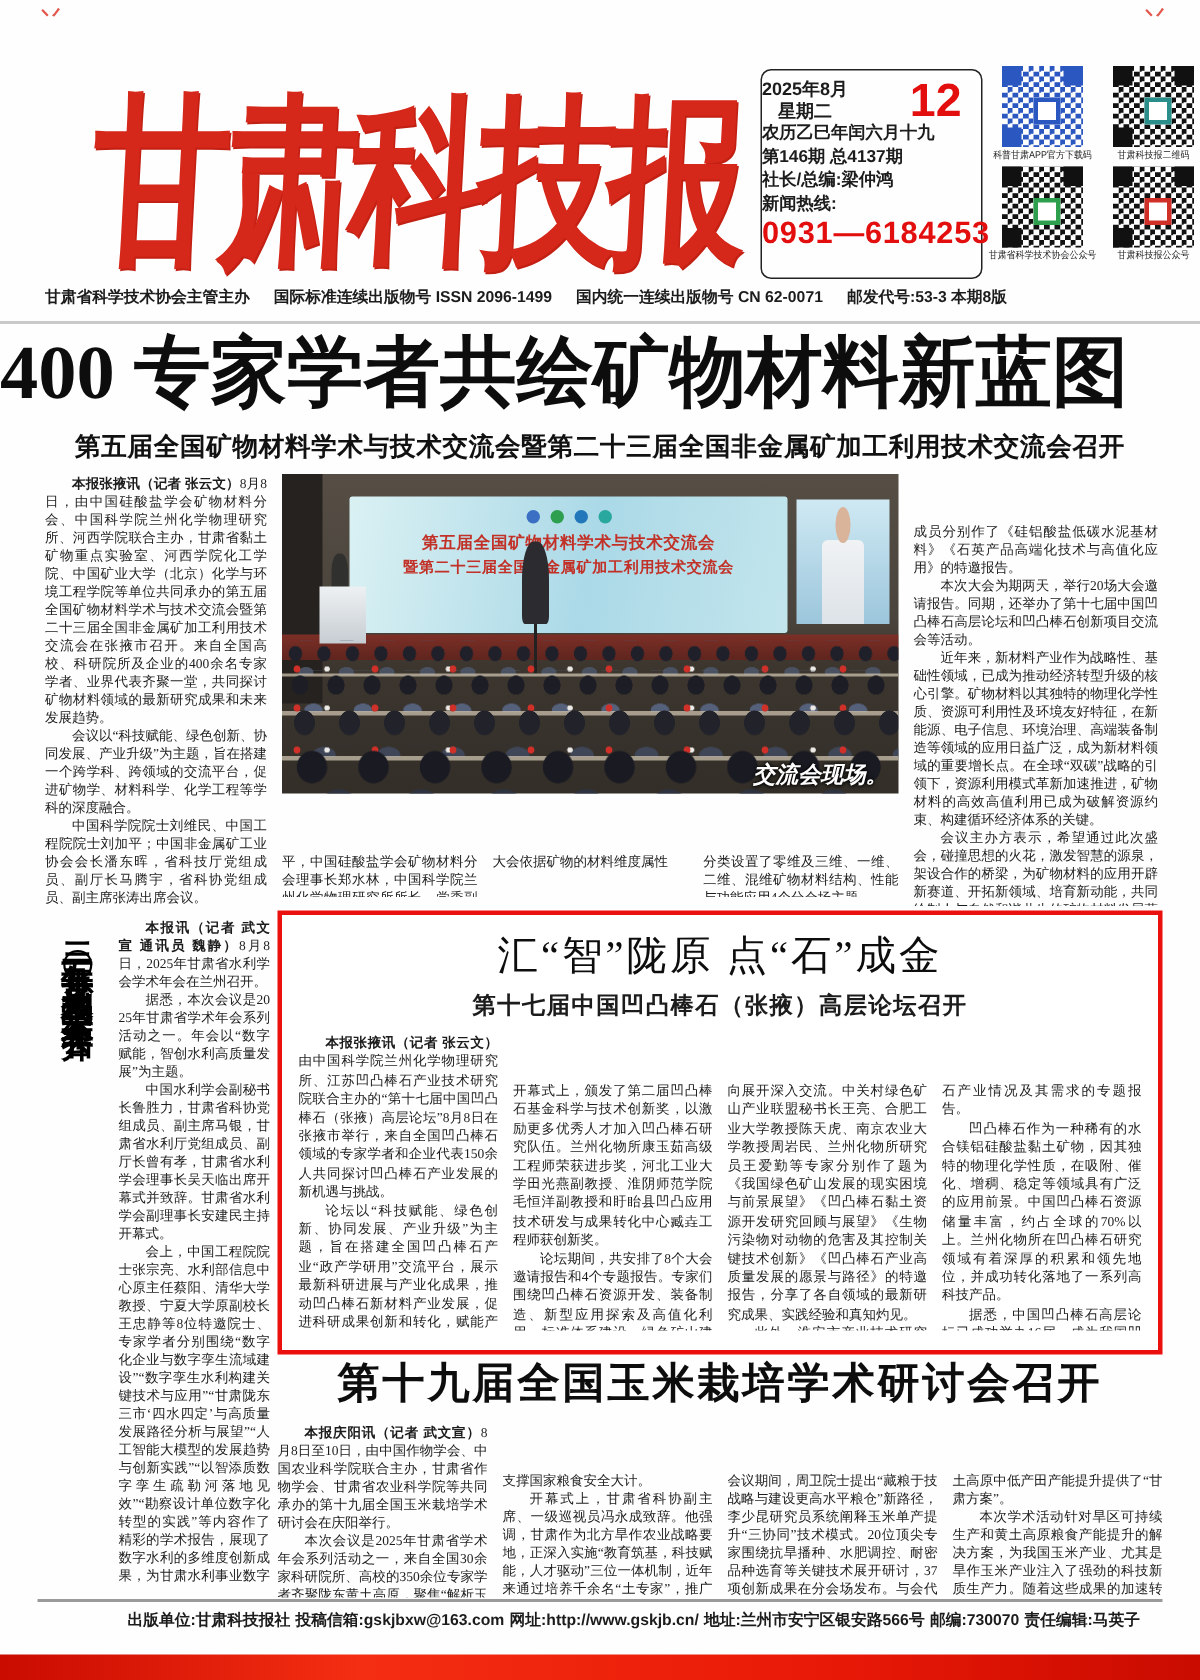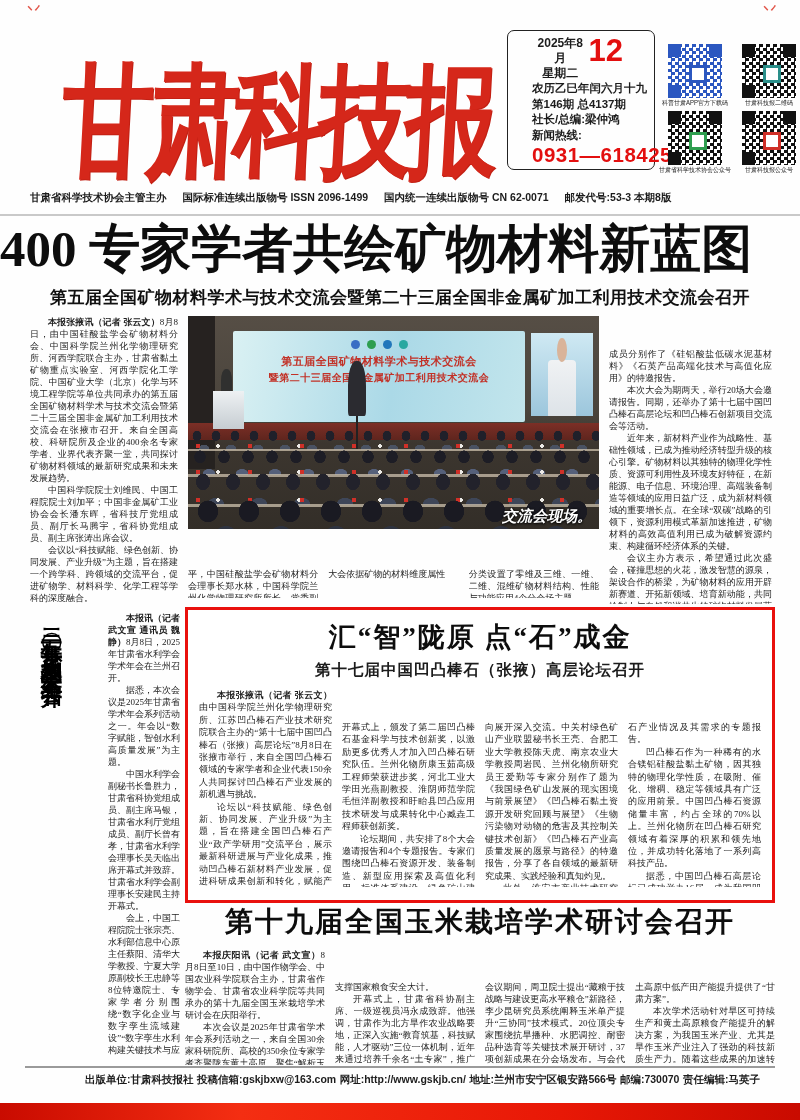--- a/index.html
+++ b/index.html
@@ -13,27 +13,27 @@
   .corner-mark.left { left:28px; } .corner-mark.right { right:24px; }
 
   
   .paper-title {
     position:absolute; left:66px; top:40px; width:450px;
     font-size:92px; font-weight:bold; color:#d5271a; letter-spacing:-6px;
     transform: scaleY(1.32) skewX(-4deg); transform-origin: left top;
     white-space:nowrap; text-shadow: 1px 1px 0 #c32014;
   }
   .date-box {
-    position:absolute; left:507px; top:30px; width:148px; height:140px;
-    border:1.5px solid #222; border-radius:7px; padding:5px 7px 4px 24px;
+    position:absolute; left:507px; top:46px; width:148px; height:140px;
+    border:1.5px solid #222; border-radius:7px; padding:5px 7px 4px 0;
     font-family:"Liberation Sans", sans-serif; font-weight:bold; font-size:11.5px; line-height:1.35;
   }
   .db-row1 { display:flex; justify-content:space-between; align-items:flex-start; }
   .db-date { text-align:center; font-size:12px; line-height:1.25; }
-  .db-daynum { color:#e30f0f; font-size:31px; line-height:0.95; font-weight:bold; margin-right:24px; }
+  .db-daynum { color:#e30f0f; font-size:31px; line-height:0.95; font-weight:bold; margin-right:6px; }
   .db-line { white-space:nowrap; letter-spacing:0; }
   .db-hotline { color:#e30f0f; font-size:20.5px; letter-spacing:0.5px; line-height:1.15; white-space:nowrap; }
   .qr-grid {
     position:absolute; left:656px; top:44px; width:142px;
     display:grid; grid-template-columns:1fr 1fr; column-gap:6px; row-gap:3px;
   }
   .qr-item { text-align:center; }
   .qr { width:54px; height:54px; margin:0 auto; position:relative;
     background:
       linear-gradient(#111,#111) 0 0/13px 13px no-repeat,
@@ -120,27 +120,27 @@
                 radial-gradient(circle 2px at 30px 3px, #eceae6 85%, transparent) 0 0/81px 6px; }
   .bottles.b1 { bottom:37.5%; } .bottles.b2 { bottom:25.5%; } .bottles.b3 { bottom:12%; }
   .ph-caption { position:absolute; right:7px; bottom:3px; color:#fff; font-size:15px;
     font-weight:bold; font-style:italic; text-shadow:0 1px 3px #000, 0 0 2px #000; }
 
   
   .sidebar { position:absolute; left:30px; top:612px; width:150px; height:443px; display:flex; gap:7px; }
   .v-head { writing-mode:vertical-rl; text-orientation:upright; height:100%;
     font-family:"Liberation Sans", sans-serif; font-weight:900; font-size:21.5px;
     letter-spacing:3.5px; color:#000; line-height:42px; }
-  .s-body { flex:1; font-size:9px; line-height:12px; text-align:justify; overflow:hidden; word-break:break-all;margin-left:29px; }
+  .s-body { flex:1; font-size:9px; line-height:12px; text-align:justify; overflow:hidden; word-break:break-all; }
   .s-body p { text-indent:2em; }
 
   
   .redbox { position:absolute; left:185px; top:607px; width:590px; height:296px;
     border:3.5px solid #e9100d; background:#fff; padding:9px 11px 6px; }
-  .box-head { text-align:center; font-size:27px; font-weight:700; letter-spacing:2px; color:#0d0d0d; }
+  .box-head { text-align:center; font-size:27px; font-weight:400; letter-spacing:2px; color:#0d0d0d; }
   .box-sub { text-align:center; font-size:15.5px; font-weight:600; margin-top:5px; letter-spacing:1px; }
   .box-cols { display:flex; gap:10px; margin-top:8px; height:198px; overflow:hidden; }
   .box-cols .col { flex:1; line-height:12.4px; }
 
   
   .corn { position:absolute; left:185px; top:903px; width:590px; height:160px; }
   .corn-head { text-align:center; font-size:28px; font-weight:900; letter-spacing:2px; color:#0d0d0d; }
   .corn-cols { display:flex; gap:10px; margin-top:8px; height:116px; overflow:hidden; }
   .corn-cols .col { flex:1; }
 
@@ -206,22 +206,22 @@
   </header>
 
   <section>
     <h1 class="lead-head">400 专家学者共绘矿物材料新蓝图</h1>
     <h2 class="lead-sub">第五届全国矿物材料学术与技术交流会暨第二十三届全国非金属矿加工利用技术交流会召开</h2>
 
     <div class="lead-body">
       <div class="col">
         <p><b>本报张掖讯（记者 张云文）</b><span>8月8日，由中国硅酸盐学会矿物材料分会、中国科学院兰州化学物理研究所、河西学院联合主办，甘肃省黏土矿物重点实验室、河西学院化工学院、中国矿业大学（北京）化学与环境工程学院等单位共同承办的第五届全国矿物材料学术与技术交流会暨第二十三届全国非金属矿加工利用技术交流会在张掖市召开。来自全国高校、科研院所及企业的400余名专家学者、业界代表齐聚一堂，共同探讨矿物材料领域的最新研究成果和未来发展趋势。</span></p>
         <div>
+            <p>会议以“科技赋能、绿色创新、协同发展、产业升级”为主题，旨在搭建一个跨学科、跨领域的交流平台，促进矿物学、材料科学、化学工程等学科的深度融合。</p>
             <p>中国科学院院士刘维民、中国工程院院士刘加平；中国非金属矿工业协会会长潘东晖，省科技厅党组成员、副厅长马腾宇，省科协党组成员、副主席张涛出席会议。</p>
-            <p>会议以“科技赋能、绿色创新、协同发展、产业升级”为主题，旨在搭建一个跨学科、跨领域的交流平台，促进矿物学、材料科学、化学工程等学科的深度融合。</p>
           </div>
       </div>
 
       <div class="lead-mid">
         <figure class="photo">
           <div class="ph-pillar"></div>
           <div class="ph-carpet"></div>
           <div class="ph-screen">
             <div class="ph-logos">
                 <i></i>

